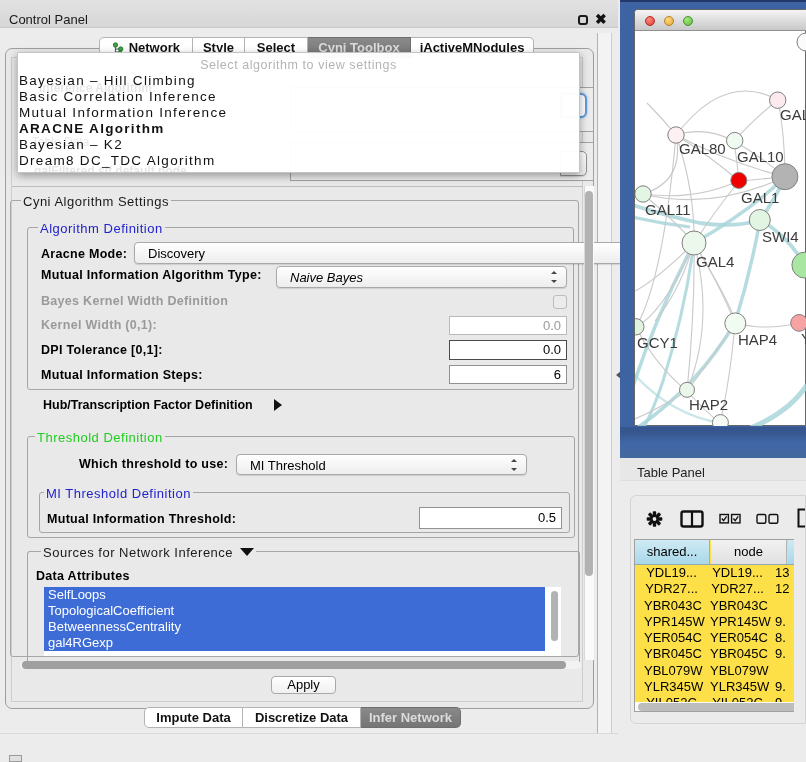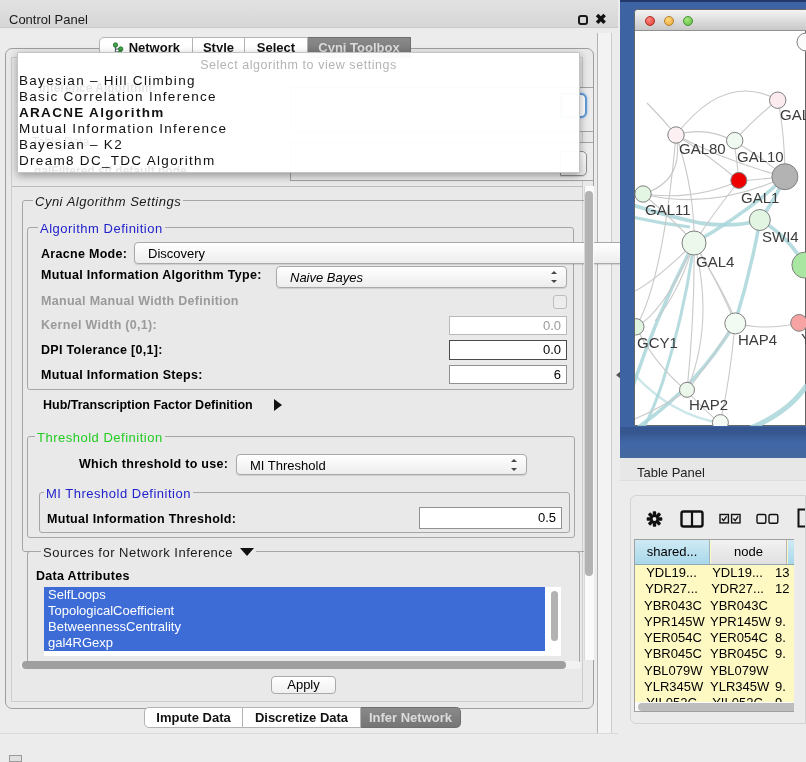--- a/index.html
+++ b/index.html
@@ -83,30 +83,31 @@
 <div class="abs tabrow" style="left:86px;top:37px;padding-left:13px;">
   <div class="tab first" style="width:94px;"><svg width="13" height="12" viewBox="0 0 13 12" style="vertical-align:-2px;">
         <path d="M3.5 3 L3.5 10 M3.5 7 L8.5 7 M3.5 10 L7.5 10" stroke="#55636f" stroke-width="1.2" fill="none"></path>
         <circle cx="3.5" cy="3" r="2.2" fill="#44a344" stroke="#1c6b2a" stroke-width="0.8"></circle>
         <circle cx="8.7" cy="7" r="2.2" fill="#44a344" stroke="#1c6b2a" stroke-width="0.8"></circle>
         <circle cx="8" cy="10.3" r="1.7" fill="#44a344" stroke="#1c6b2a" stroke-width="0.8"></circle>
       </svg> Network</div>
   <div class="tab" style="width:52px;">Style</div>
   <div class="tab" style="width:63px;">Select</div>
   <div class="tab sel" style="width:103px;">Cyni Toolbox</div>
+  <div class="tab last" style="width:123px;">jActiveMNodules</div>
 </div>
 
 <div class="abs" style="left:290px;top:87px;width:304px;height:45px;border:1px solid #a2a2a2;background:#ececec;"></div>
 <div class="abs" style="left:290px;top:142px;width:304px;height:39px;border:1px solid #a2a2a2;background:#ececec;"></div>
 <div class="abs" style="left:560px;top:93px;width:27px;height:25px;background:#fff;border:2.5px solid #5e9ad8;box-shadow:0 0 3px #8ab7e6;border-radius:0 6px 6px 0;"></div>
 <div class="abs combo" style="left:560px;top:151px;width:27px;height:25px;border-radius:0 5px 5px 0;border-color:#909090;"></div>
 
 <div class="abs" style="left:12px;top:186px;width:571px;height:1px;background:#bcbcbc;"></div>
 
-<div class="abs group" style="left:22px;top:200px;width:569px;height:352px;font-style:italic;">
+<div class="abs group" style="left:10px;top:200px;width:569px;height:457px;">
   <span class="gtitle" style="left:10px;">Cyni Algorithm Settings</span>
 </div>
 
 <div class="abs group" style="left:27px;top:227px;width:547px;height:163px;">
   <span class="gtitle" style="left:10px;color:#2222cc;">Algorithm Definition</span>
 </div>
 <div class="abs lbl" style="left:41px;top:247px;">Aracne Mode:</div>
 <div class="abs combo" style="left:134px;top:242px;width:509px;height:22px;">
     <span class="ct">Discovery</span>
     <span class="ar">
@@ -115,21 +116,21 @@
     </span>
   </div>
 <div class="abs lbl" style="left:41px;top:268px;">Mutual Information Algorithm Type:</div>
 <div class="abs combo" style="left:276px;top:266px;width:291px;height:22px;font-style:italic;">
     <span class="ct">Naive Bayes</span>
     <span class="ar">
       <i class="u"></i>
       <i class="d"></i>
     </span>
   </div>
-<div class="abs lbl dis" style="left:41px;top:294px;">Manual Manual Width Definition</div>
+<div class="abs lbl dis" style="left:41px;top:294px;">Bayes Kernel Width Definition</div>
 <div class="abs" style="left:553px;top:295px;width:14px;height:14px;background:#ececec;border:1px solid #bdbdbd;border-radius:3px;"></div>
 <div class="abs lbl dis" style="left:41px;top:318px;">Kernel Width (0,1):</div>
 <div class="abs field" style="left:449px;top:316px;width:118px;height:19px;color:#9a9a9a;line-height:18px;border-color:#b9b9b9;">0.0</div>
 <div class="abs lbl" style="left:41px;top:343px;">DPI Tolerance [0,1]:</div>
 <div class="abs field" style="left:449px;top:340px;width:118px;height:20px;border:1.5px solid #4a4a4a;line-height:17px;">0.0</div>
 <div class="abs lbl" style="left:41px;top:368px;">Mutual Information Steps:</div>
 <div class="abs field" style="left:449px;top:365px;width:118px;height:19px;line-height:18px;">6</div>
 
 <div class="abs lbl" style="left:43px;top:398px;font-size:12.5px;letter-spacing:0;">Hub/Transcription Factor Definition</div>
 <div class="abs" style="left:274px;top:399px;width:0;height:0;border-left:8px solid #111;border-top:6px solid transparent;border-bottom:6px solid transparent;"></div>
@@ -178,22 +179,22 @@
 
 <div class="abs" style="left:9px;top:755px;width:13px;height:7px;background:#e0e0e0;border:1px solid #9a9a9a;"></div>
 
 <div class="abs" id="popup">
   <div class="abs" style="left:21px;top:28px;font-size:12px;font-weight:bold;color:rgba(0,0,0,0.10);">Inference Algorithm:</div>
   <div class="abs" style="left:14px;top:82px;font-size:12px;color:rgba(0,0,0,0.10);">Table Data</div>
   <div class="abs" style="left:16px;top:111px;font-size:12px;font-weight:bold;color:rgba(0,0,0,0.10);">galFiltered.sif default node</div>
   <div class="ph">Select algorithm to view settings</div>
   <div class="it">Bayesian – Hill Climbing</div>
   <div class="it">Basic Correlation Inference</div>
+  <div class="it">Mutual Information Inference</div>
   <div class="it" style="font-weight:bold;">ARACNE Algorithm</div>
-  <div class="it">Mutual Information Inference</div>
   <div class="it">Bayesian – K2</div>
   <div class="it">Dream8 DC_TDC Algorithm</div>
 </div>
 
 <div class="abs" id="rightside">
   <div class="abs" id="bluebg">
     <div class="abs" style="left:0;top:0;width:186px;height:2px;background:#22386b;"></div>
   </div>
   <div class="abs" id="netwin">
     <div class="abs" id="nettitle">
@@ -317,21 +318,21 @@
       </g>
 
       <g stroke="#111" fill="none" stroke-width="1.4">
         <rect x="126" y="18.5" width="8.8" height="8.8" rx="1.5"></rect>
         <rect x="138" y="18.5" width="8.8" height="8.8" rx="1.5"></rect>
       </g>
 
       <path d="M 167.5 13.5 h 7 l 5 5 v 12 h -12 z" fill="#ebebeb" stroke="#111" stroke-width="2"></path>
     </svg>
 
-    <div class="abs" style="left:3px;top:43px;width:160px;height:173px;background:#fef9c3;border:1px solid #a0a0a0;border-right:none;overflow:hidden;">
+    <div class="abs" style="left:3px;top:43px;width:160px;height:173px;background:#fde047;border:1px solid #a0a0a0;border-right:none;overflow:hidden;">
 
       <div class="abs" style="left:0;top:0;width:75px;height:24px;background:linear-gradient(#cfeaf4,#a8d8ea);border-right:1px solid #9ab4be;text-align:center;font-size:13px;line-height:24px;">shared...</div>
       <div class="abs" style="left:76px;top:0;width:76px;height:24px;background:linear-gradient(#f2f2f2,#e0e0e0);border-right:1px solid #b5b5b5;text-align:center;font-size:13px;line-height:24px;">node</div>
       <div class="abs" style="left:153px;top:0;width:21px;height:24px;background:linear-gradient(#cfeaf4,#a8d8ea);font-size:13px;line-height:24px;padding-left:7px;">A</div>
       <div class="abs" style="left:0;top:24px;width:173px;height:1px;background:#8fa8b2;"></div>
 
       <div class="abs" id="tbody" style="left:0;top:25px;width:173px;font-size:13px;">
         <div class="trow"><span>YDL19...</span><span>YDL19...</span><span>13</span></div>
         <div class="trow"><span>YDR27...</span><span>YDR27...</span><span>12</span></div>
         <div class="trow"><span>YBR043C</span><span>YBR043C</span><span></span></div>

